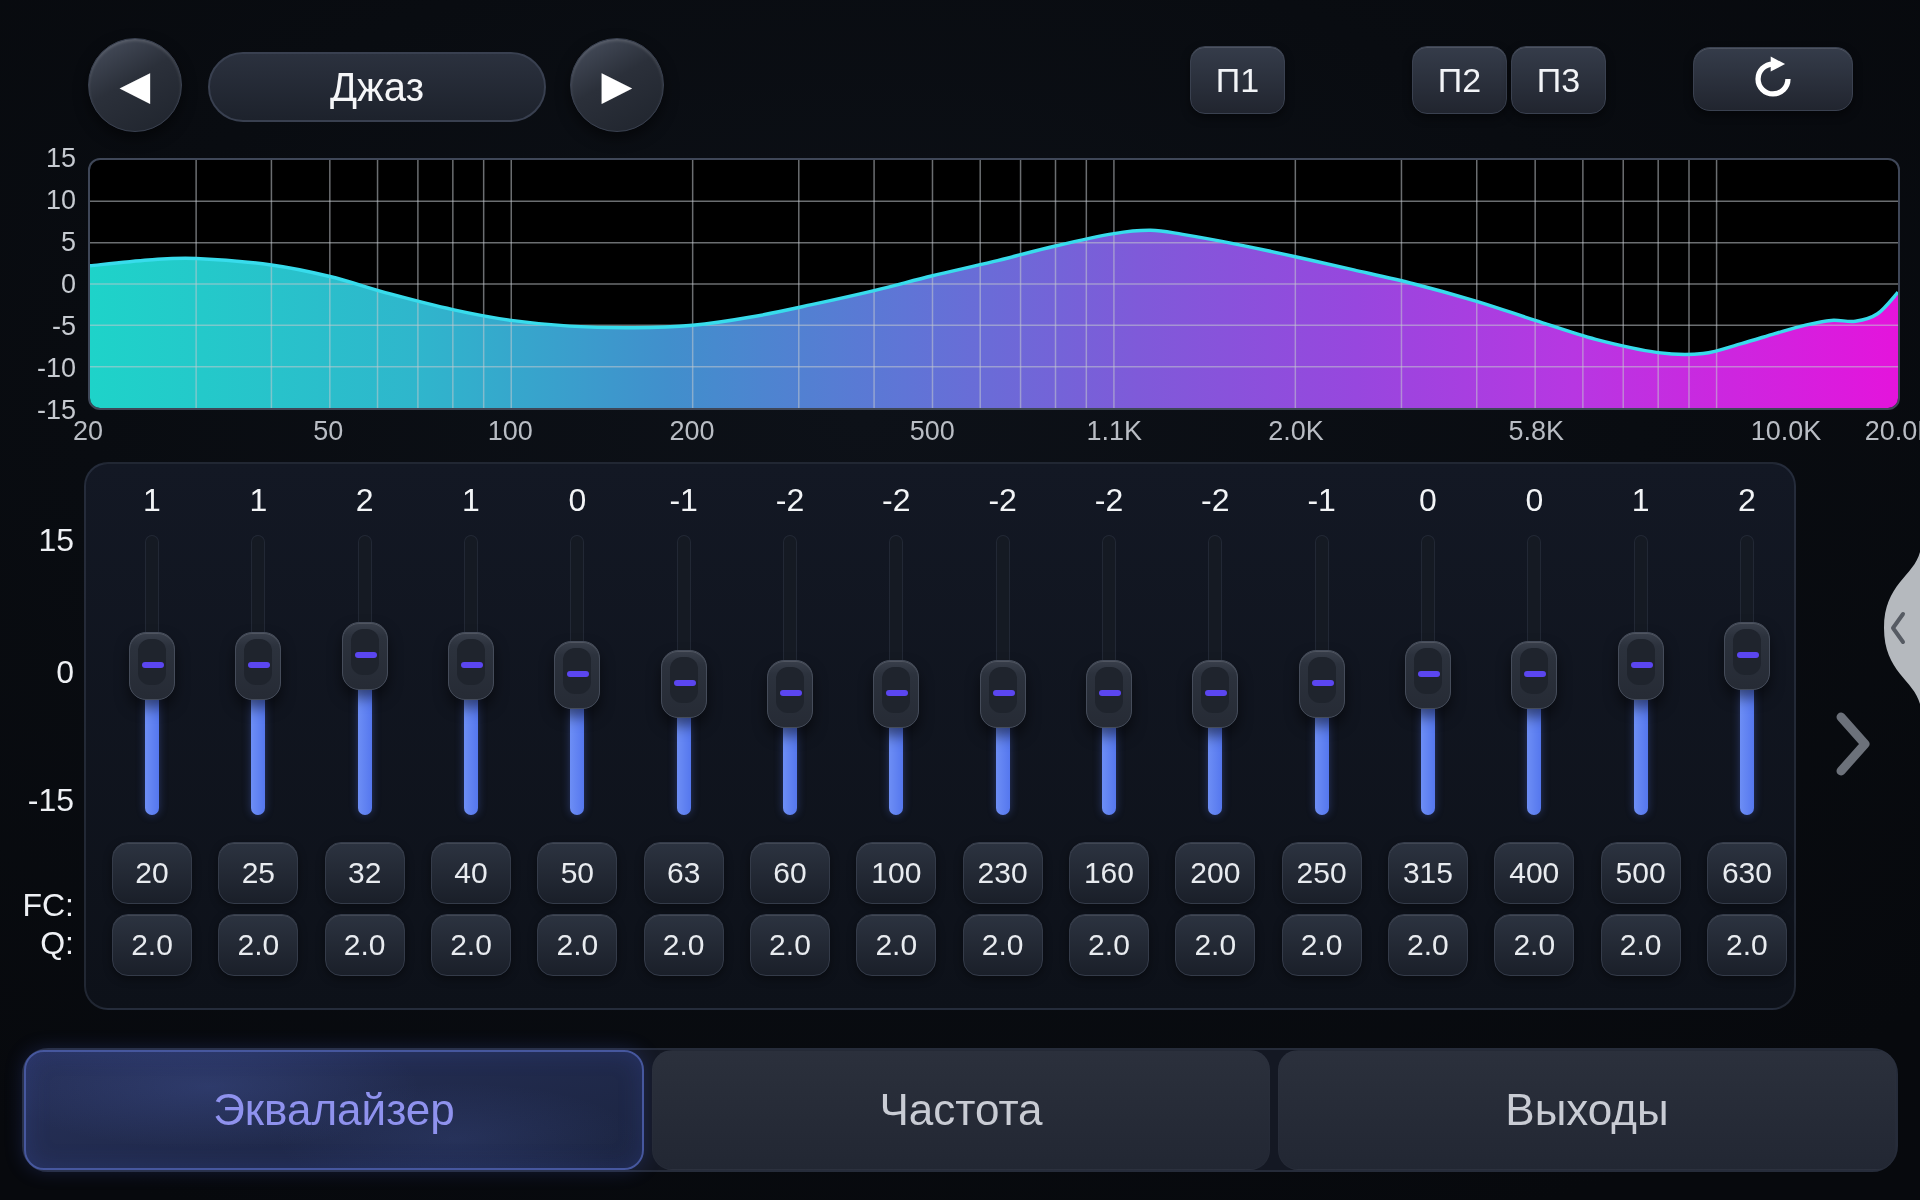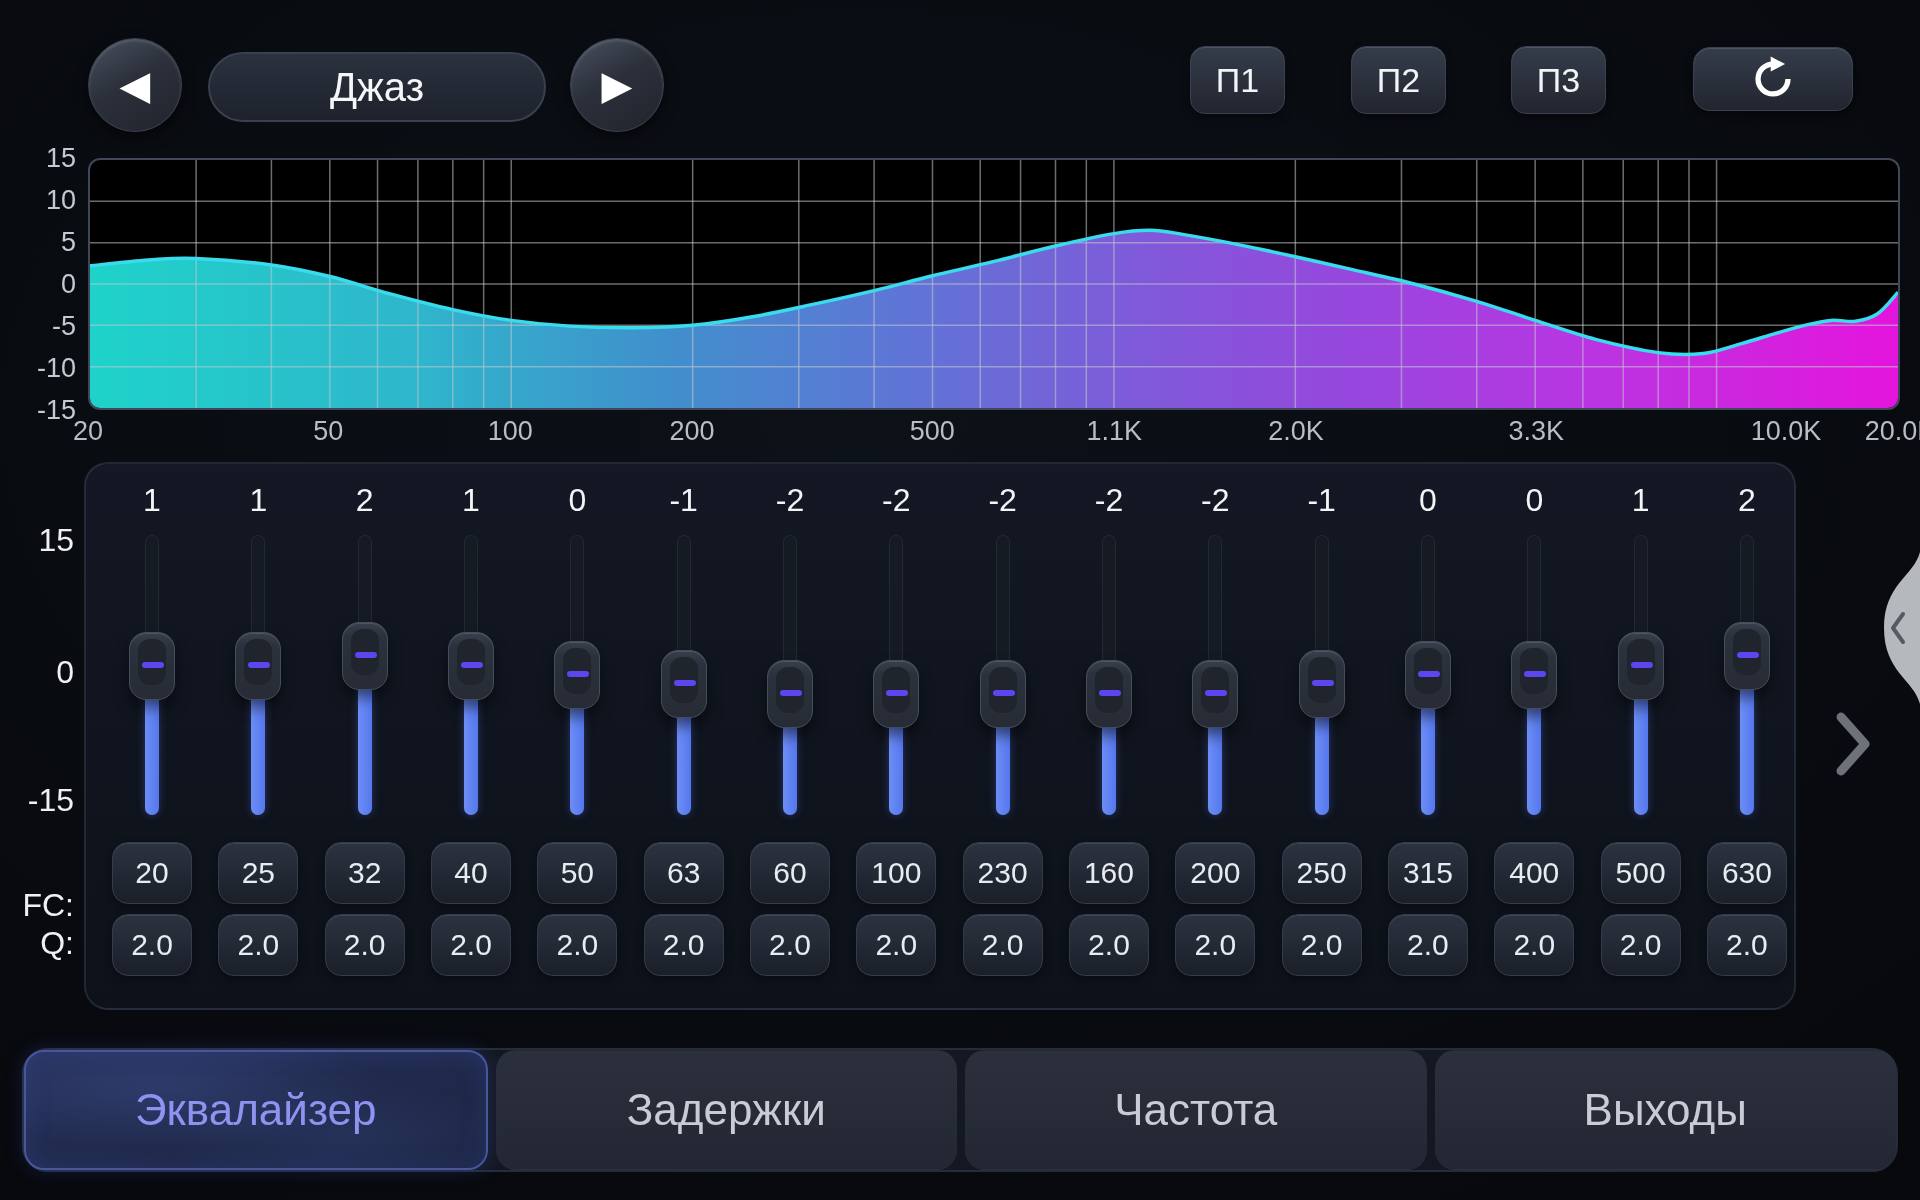--- a/index.html
+++ b/index.html
@@ -17,21 +17,21 @@
   #prev-btn{left:88px;top:38px;}
   #next-btn{left:570px;top:38px;}
   .preset-pill{position:absolute;left:208px;top:52px;width:338px;height:70px;border-radius:36px;
     background:linear-gradient(180deg,#2b313e 0%,#1d222c 100%);
     border:2px solid #394050;box-sizing:border-box;
     display:flex;align-items:center;justify-content:center;font-size:40px;color:#f5f6f8;cursor:pointer;}
   .mem-btn{position:absolute;top:46px;width:95px;height:68px;border-radius:15px;border:1px solid #3a4150;
     background:linear-gradient(180deg,#353c4a 0%,#21252f 100%);
     box-shadow:inset 0 1px 0 rgba(255,255,255,.12), 0 4px 10px rgba(0,0,0,.45);
     color:#f2f4f7;font-size:34px;font-family:"Liberation Sans",sans-serif;cursor:pointer;}
-  #mem1{left:1190px;} #mem2{left:1351px;text-align:center;} #mem3{left:1511px;}
+  #mem1{left:1190px;} #mem2{left:1412px;text-align:center;} #mem3{left:1511px;}
   .reset-btn{position:absolute;left:1693px;top:47px;width:160px;height:64px;border-radius:17px;border:1px solid #3a4150;
     background:linear-gradient(180deg,#353c4a 0%,#21252f 100%);
     box-shadow:inset 0 1px 0 rgba(255,255,255,.12), 0 4px 10px rgba(0,0,0,.45);
     display:flex;align-items:center;justify-content:center;cursor:pointer;}
 
   
   .graph{position:absolute;left:88px;top:158px;width:1812px;height:252px;background:#000;
     border:2px solid #3f4758;border-radius:12px;box-sizing:border-box;overflow:hidden;}
   .graph svg{display:block;width:100%;height:100%;}
   .tick-y{position:absolute;left:8px;width:68px;height:30px;line-height:30px;text-align:right;
@@ -166,21 +166,21 @@
       <div class="tick-y" style="top: 395px;">-15</div>
     </div>
   <div id="x-ticks">
       <div class="tick-x" style="left: 28px;">20</div>
       <div class="tick-x" style="left: 268.356px;">50</div>
       <div class="tick-x" style="left: 450.178px;">100</div>
       <div class="tick-x" style="left: 632px;">200</div>
       <div class="tick-x" style="left: 872.356px;">500</div>
       <div class="tick-x" style="left: 1054.18px;">1.1K</div>
       <div class="tick-x" style="left: 1236px;">2.0K</div>
-      <div class="tick-x" style="left: 1476.36px;">3.3K</div>
+      <div class="tick-x" style="left: 1476.36px;">5.8K</div>
       <div class="tick-x" style="left: 1726px;">10.0K</div>
       <div class="tick-x" style="left: 1840px;">20.0K</div>
     </div>
 
   <span class="axis-label" style="top:522px;">15</span>
   <span class="axis-label" style="top:654px;">0</span>
   <span class="axis-label" style="top:782px;">-15</span>
   <span class="axis-label" style="top:887px;">FC:</span>
   <span class="axis-label" style="top:925px;">Q:</span>
 
@@ -402,18 +402,17 @@
   </div>
   <div class="edge-handle">
     <svg width="58" height="152" viewBox="0 0 58 152">
       <path d="M58 0 C52 24 22 32 22 76 C22 120 52 128 58 152 Z" fill="#b5b9be"></path>
       <path d="M41 62 L31 76 L41 90" fill="none" stroke="#565b63" stroke-width="4" stroke-linecap="round" stroke-linejoin="round"></path>
     </svg>
   </div>
 
   <div class="tabbar" id="tabbar">
       <button class="tab active">Эквалайзер</button>
-      <button class="tab">Задержки</button>
       <button class="tab">Частота</button>
       <button class="tab">Выходы</button>
     </div>
 
 </div>
 
 </body></html>

